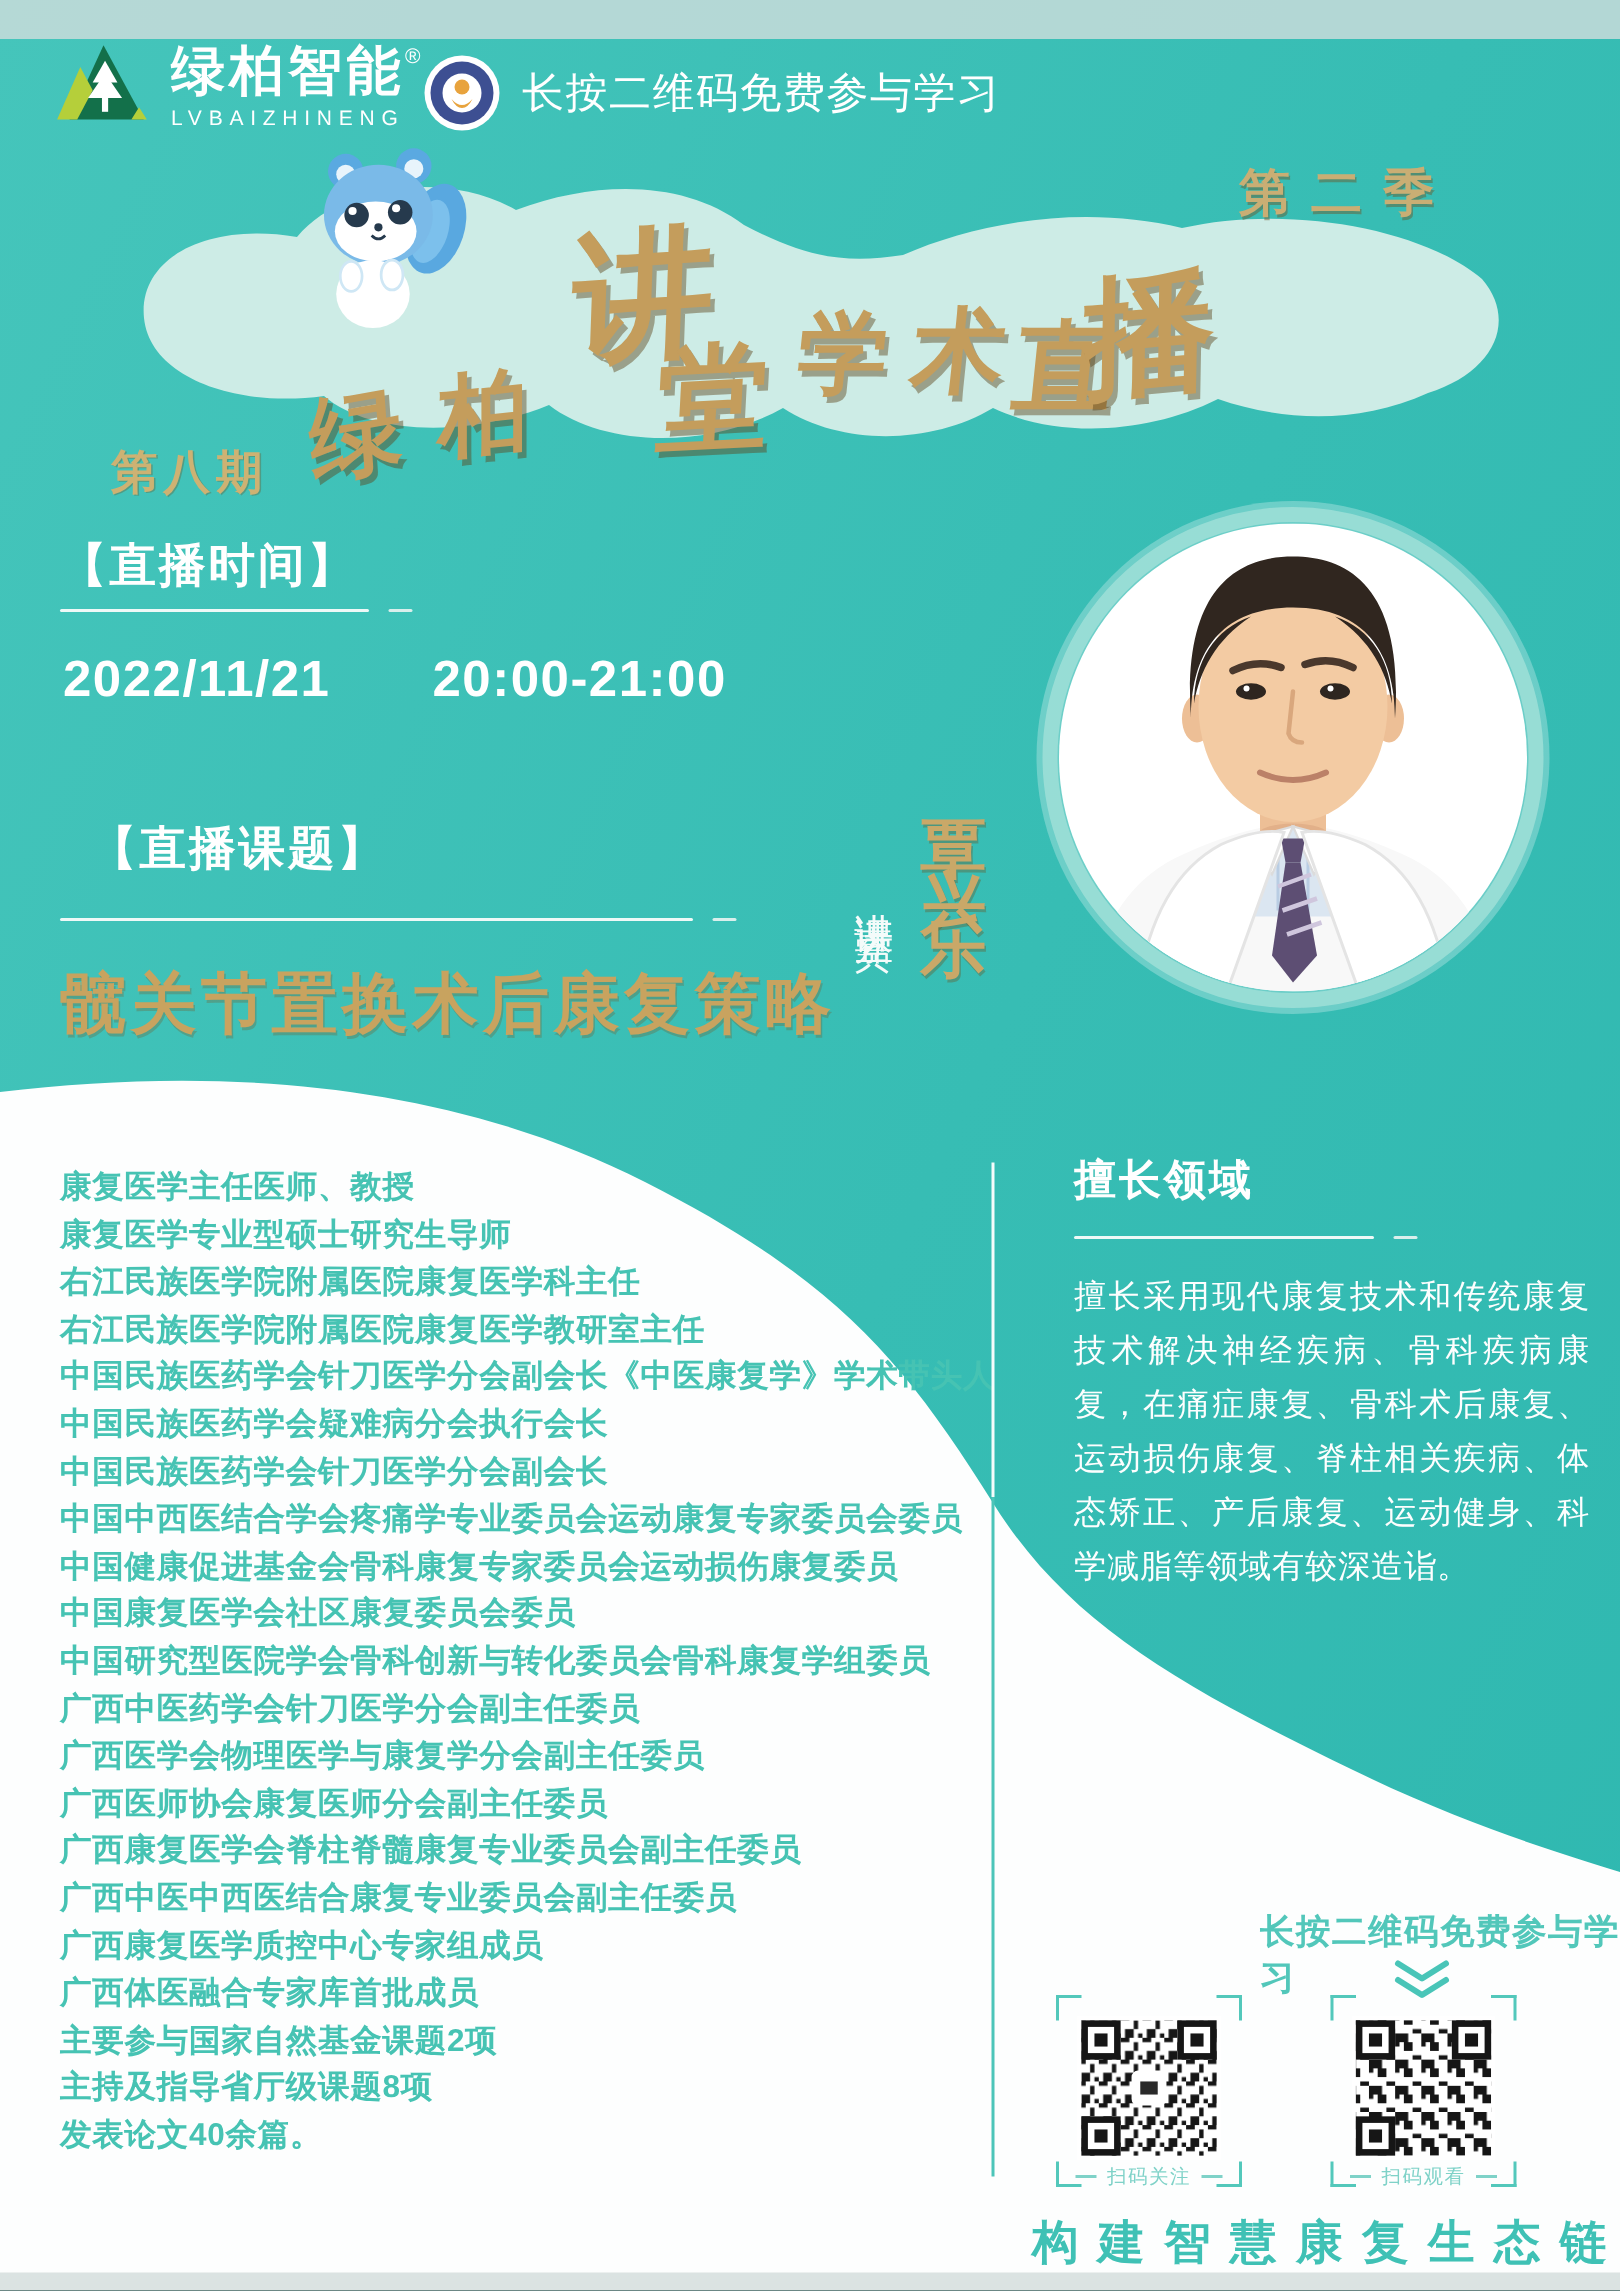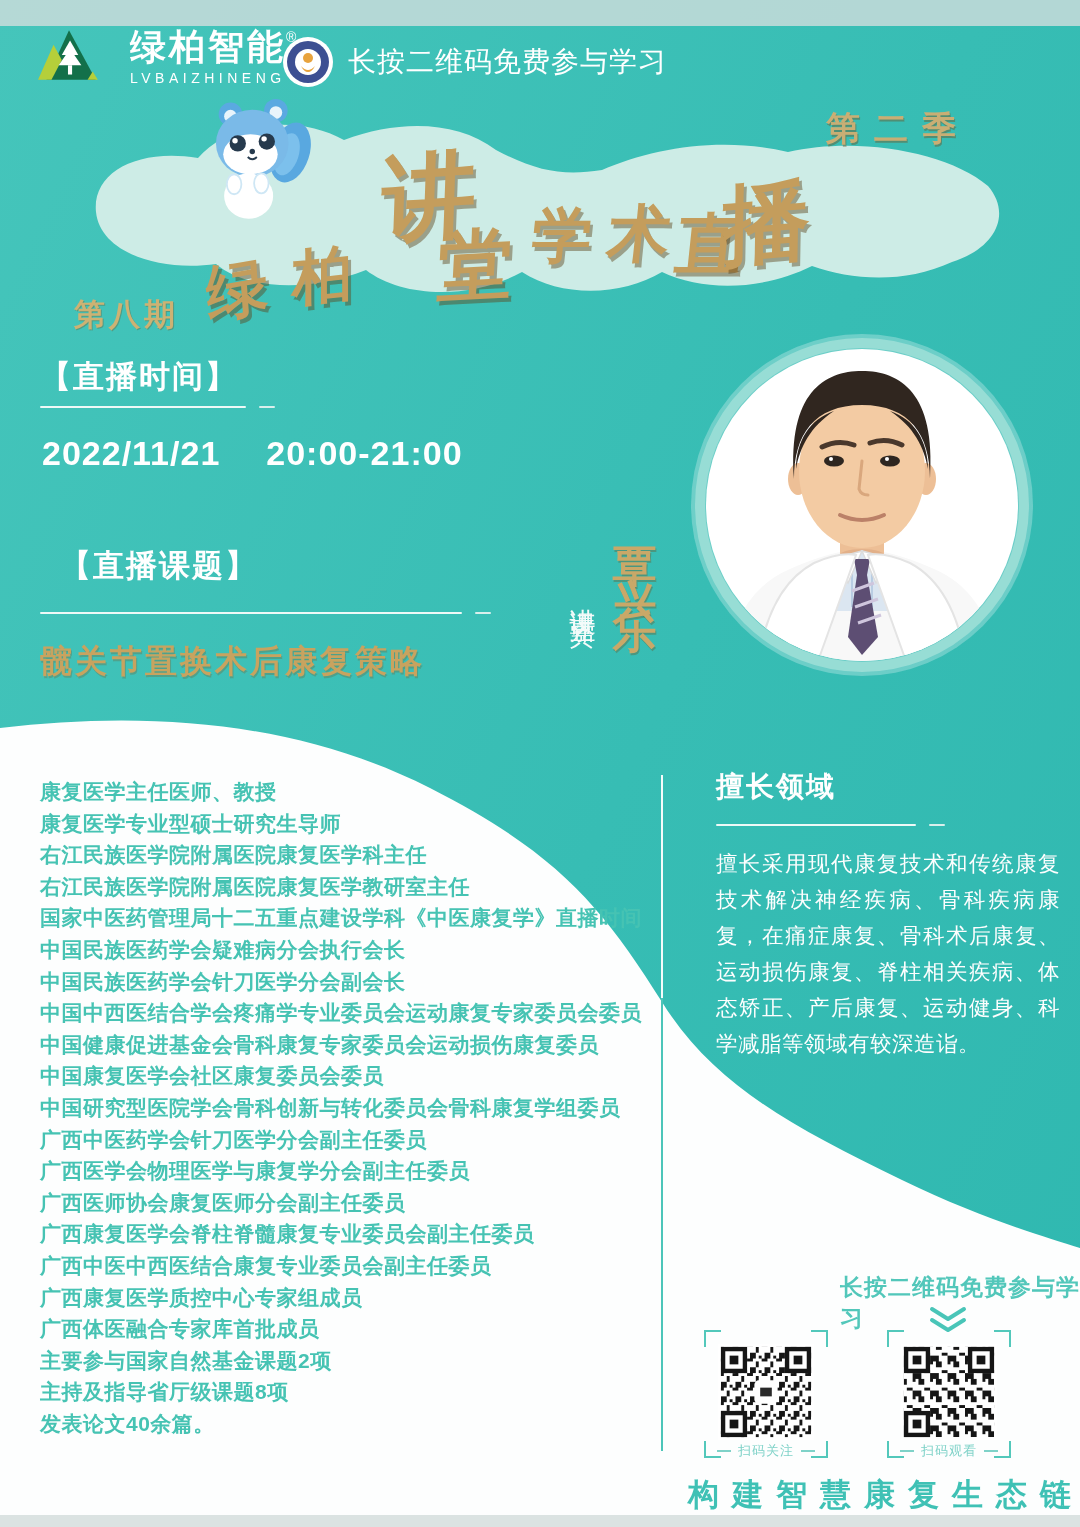--- a/index.html
+++ b/index.html
@@ -7,40 +7,40 @@
     position:relative;width:1080px;height:1527px;margin:0 auto;overflow:hidden;
     background:linear-gradient(115deg,#45c5bb 0%,#37bdb4 55%,#2fb8b0 100%);
     font-family:"Liberation Sans","DejaVu Sans",sans-serif;
   }
   .abs{position:absolute;}
   .band-top{left:0;top:0;width:1080px;height:26px;background:#c9dcda;opacity:.85;}
   .band-bottom{left:0;bottom:0;width:1080px;height:12px;background:#ccd7d5;opacity:.7;}
   svg{display:block;}
 
   
-  .brand{left:36px;top:28px;display:flex;align-items:center;gap:28px;}
+  .brand{left:36px;top:28px;display:flex;align-items:center;gap:12px;}
   .brand-text .cn{color:#fff;font-size:36px;font-weight:bold;letter-spacing:3px;line-height:1;}
   .brand-text .reg{color:#fff;font-size:14px;vertical-align:top;}
   .brand-text .en{color:#fff;font-size:14px;letter-spacing:4.5px;margin-top:5px;}
   .badge{left:282px;top:36px;display:flex;align-items:center;gap:14px;}
   .badge-label{color:#fff;font-size:28px;letter-spacing:1px;}
 
   
   .season{left:826px;top:106px;color:#c9ae74;font-size:34px;font-weight:bold;letter-spacing:14px;text-shadow:1px 2px 0 rgba(110,84,38,.45);}
   .episode{left:74px;top:294px;color:#cdb273;font-size:31px;font-weight:bold;letter-spacing:4px;text-shadow:1px 1px 0 rgba(110,84,38,.35);}
   .tchar{color:#c49d5c;font-weight:bold;text-shadow:3px 4px 0 rgba(94,68,26,.45);transform:skewX(-6deg);}
 
   
   .white-label{color:#fff;font-size:31px;font-weight:bold;letter-spacing:2px;}
   .rule{display:flex;align-items:center;gap:13px;}
   .rule .line{height:2px;background:#eef9f7;border-radius:2px;}
   .rule .dash{width:16px;height:2px;background:#d9efec;border-radius:2px;}
   .datetime{color:#fff;font-size:34px;font-weight:bold;letter-spacing:1px;}
-  .datetime .t{margin-left:46px;}
-  .topic-title{color:#c8a35f;font-size:32px;font-weight:bold;letter-spacing:3px;text-shadow:1px 2px 0 rgba(120,90,40,.3);}
+  .datetime .t{margin-left:68px;}
+  .topic-title{color:#c8a35f;font-size:44px;font-weight:bold;letter-spacing:3px;text-shadow:1px 2px 0 rgba(120,90,40,.3);}
 
   
   .v-text{writing-mode:vertical-rl;text-orientation:upright;}
   .guest-role{left:566px;top:588px;color:#f4fbfa;font-size:26px;letter-spacing:4px;}
   .guest-name{left:606px;top:512px;color:#c9a868;font-size:44px;font-weight:bold;letter-spacing:30px;text-shadow:1px 2px 0 rgba(110,80,30,.35);}
 
   
   .credentials{left:40px;top:776px;margin:0;padding:0;list-style:none;}
   .credentials li{color:#46c3b3;font-size:21px;font-weight:bold;line-height:31.6px;letter-spacing:.5px;white-space:nowrap;}
 
@@ -199,21 +199,21 @@
       <path d="M108,214 C126,206 140,204 150,206 L112,312 L52,312 C60,262 78,230 108,214 Z" fill="#ffffff" stroke="#e4e4e4" stroke-width="2"></path>
       <path d="M204,214 C186,206 172,204 162,206 L200,312 L260,312 C252,262 234,230 204,214 Z" fill="#ffffff" stroke="#e4e4e4" stroke-width="2"></path>
     </g>
   </svg>
 
   <ul class="abs credentials">
     <li>康复医学主任医师、教授</li>
     <li>康复医学专业型硕士研究生导师</li>
     <li>右江民族医学院附属医院康复医学科主任</li>
     <li>右江民族医学院附属医院康复医学教研室主任</li>
-    <li>国家中医药管理局十二五重点建设学科《中医康复学》直播时间</li>
+    <li>中国民族医药学会针刀医学分会副会长《中医康复学》学术带头人</li>
     <li>中国民族医药学会疑难病分会执行会长</li>
     <li>中国民族医药学会针刀医学分会副会长</li>
     <li>中国中西医结合学会疼痛学专业委员会运动康复专家委员会委员</li>
     <li>中国健康促进基金会骨科康复专家委员会运动损伤康复委员</li>
     <li>中国康复医学会社区康复委员会委员</li>
     <li>中国研究型医院学会骨科创新与转化委员会骨科康复学组委员</li>
     <li>广西中医药学会针刀医学分会副主任委员</li>
     <li>广西医学会物理医学与康复学分会副主任委员</li>
     <li>广西医师协会康复医师分会副主任委员</li>
     <li>广西康复医学会脊柱脊髓康复专业委员会副主任委员</li>

